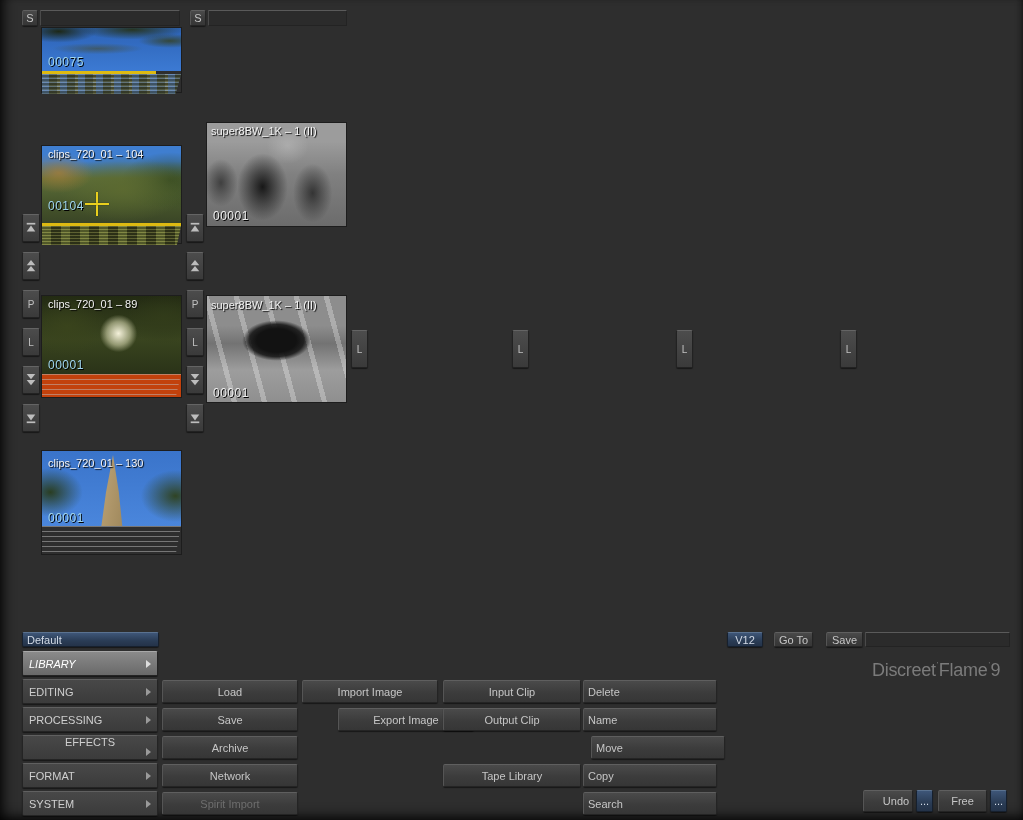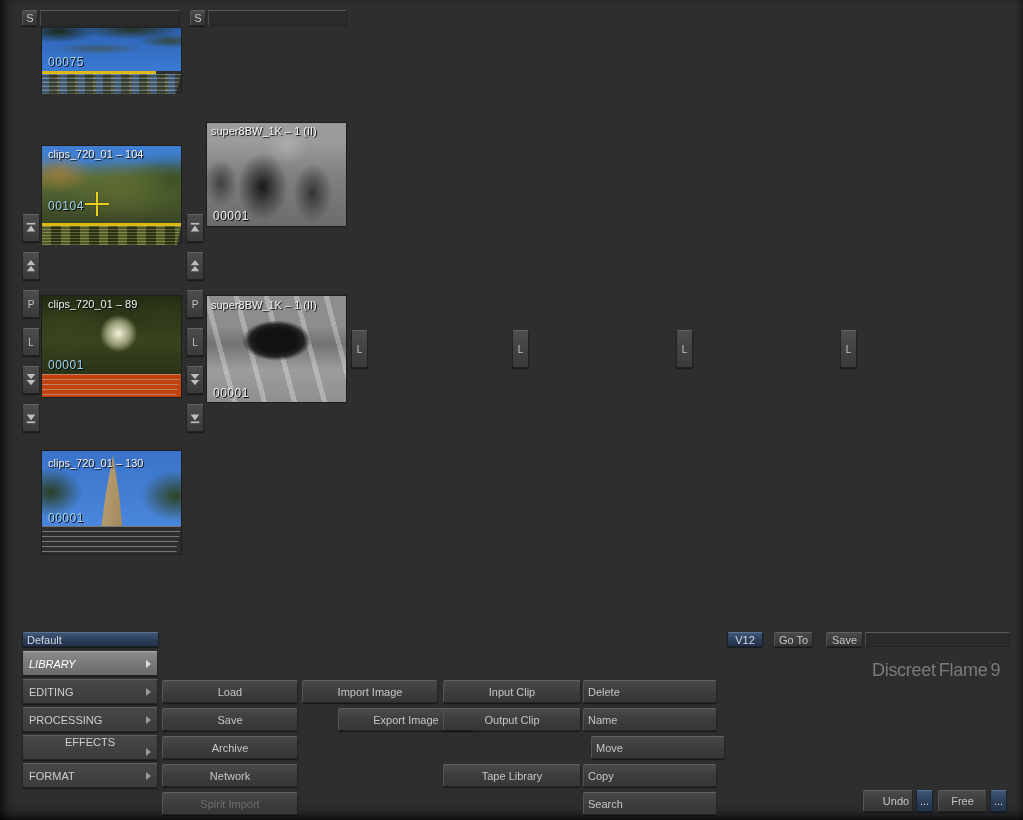--- a/index.html
+++ b/index.html
@@ -257,20 +257,24 @@
       <span class="arrow"></span>
     </div>
   <div class="abs menu-item" style="left:22px;top:735px;width:136px;height:25px;flex-direction:column;">
       <span>EFFECTS</span>
       <span class="arrow"></span>
     </div>
   <div class="abs menu-item" style="left:22px;top:763px;width:136px;height:25px;">
       <span>FORMAT</span>
       <span class="arrow"></span>
     </div>
+  <div class="abs menu-item" style="left:22px;top:791px;width:136px;height:25px;">
+      <span>SYSTEM</span>
+      <span class="arrow"></span>
+    </div>
 
 
   <div class="abs btn" style="left:162px;top:680px;width:136px;height:23px;">
       <span>Load</span>
     </div>
   <div class="abs btn" style="left:162px;top:708px;width:136px;height:23px;">
       <span>Save</span>
     </div>
   <div class="abs btn" style="left:162px;top:736px;width:136px;height:23px;">
       <span>Archive</span>

